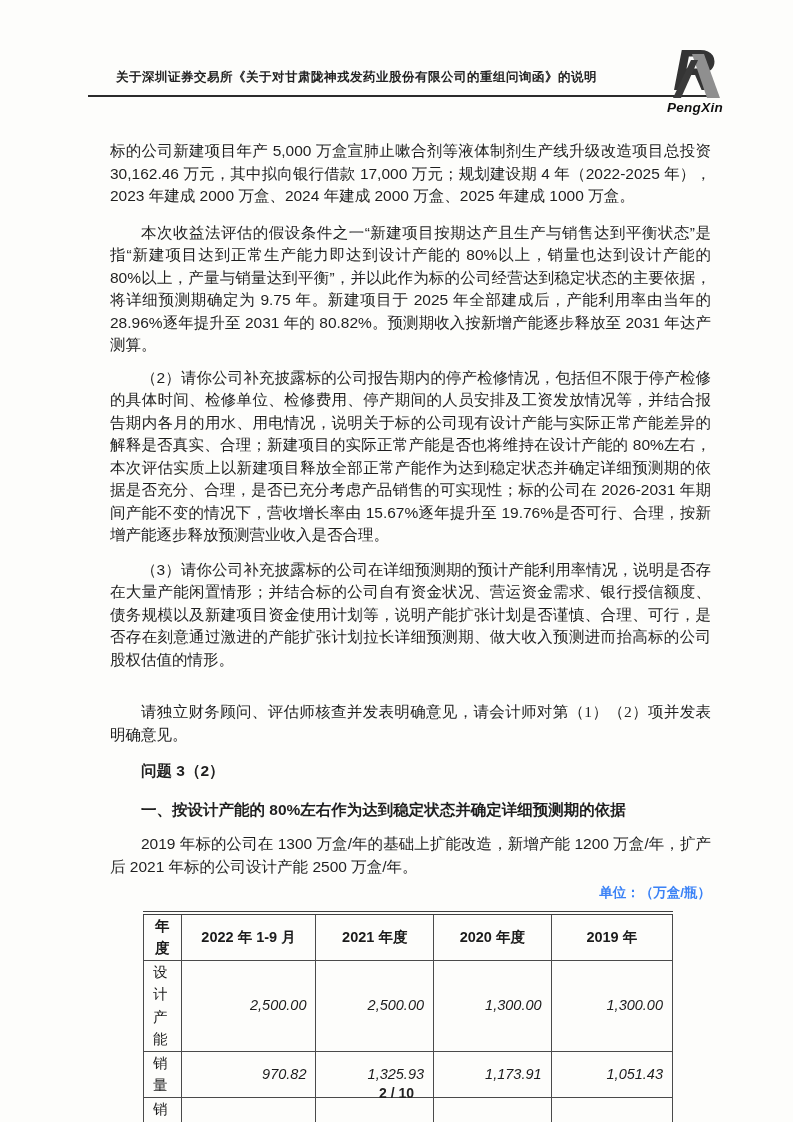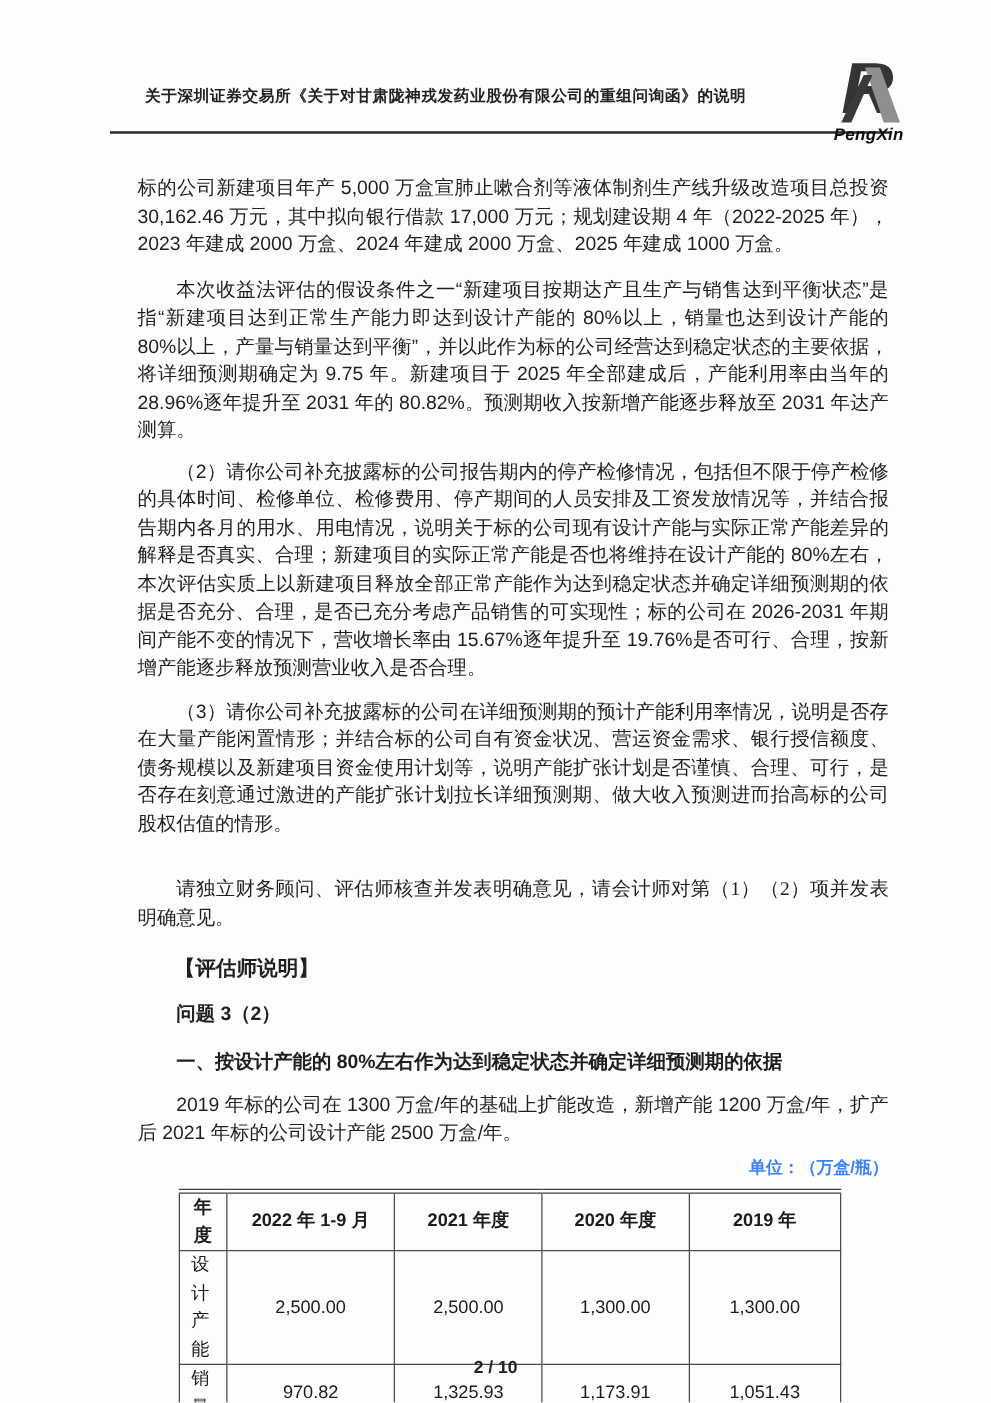--- a/index.html
+++ b/index.html
@@ -8,21 +8,21 @@
     width:793px;height:1122px;
     background:#fdfdfb;
     overflow:hidden;
     color:#1d1d1d;
     font-family:"Liberation Sans","DejaVu Sans",sans-serif;
   }
   
   .header{
     position:absolute;top:70px;left:88px;width:624px;
     border-bottom:2px solid #2b2b2b;
-    padding-bottom:20px;
+    padding-bottom:10px;
   }
   .header-title{
     font-family:"Liberation Serif","DejaVu Serif",serif;
     font-weight:600;
     font-size:12.5px;line-height:15px;
     letter-spacing:0.5px;
     padding-left:28px;
     color:#222;
   }
   .logo{
@@ -70,21 +70,21 @@
     padding:0 9px;
     height:23px;
     background:transparent;
   }
   .data-table tr.head th{
     border-top:4px double #3f3f3f;
     font-weight:700;text-align:center;height:27px;
   }
   .data-table tr.last td{border-bottom:4px double #3f3f3f;}
   .cell-label{text-align:left;}
-  .cell-num{text-align:center;}
+  .cell-num{text-align:right;font-style:italic;}
   .mt-p7{margin-top:13px;}
   
   .footer{
     position:absolute;top:1085px;left:0;width:793px;
     text-align:center;
     font-size:14px;font-weight:700;color:#222;
   }
 </style>
 </head>
 <body>
@@ -111,21 +111,20 @@
     <p class="para no-indent">标的公司新建项目年产 5,000 万盒宣肺止嗽合剂等液体制剂生产线升级改造项目总投资 30,162.46 万元，其中拟向银行借款 17,000 万元；规划建设期 4 年（2022-2025 年），2023 年建成 2000 万盒、2024 年建成 2000 万盒、2025 年建成 1000 万盒。</p>
 
     <p class="para mt-p2">本次收益法评估的假设条件之一“新建项目按期达产且生产与销售达到平衡状态”是指“新建项目达到正常生产能力即达到设计产能的 80%以上，销量也达到设计产能的 80%以上，产量与销量达到平衡”，并以此作为标的公司经营达到稳定状态的主要依据，将详细预测期确定为 9.75 年。新建项目于 2025 年全部建成后，产能利用率由当年的 28.96%逐年提升至 2031 年的 80.82%。预测期收入按新增产能逐步释放至 2031 年达产测算。</p>
 
     <p class="para bold mt-p3">（2）请你公司补充披露标的公司报告期内的停产检修情况，包括但不限于停产检修的具体时间、检修单位、检修费用、停产期间的人员安排及工资发放情况等，并结合报告期内各月的用水、用电情况，说明关于标的公司现有设计产能与实际正常产能差异的解释是否真实、合理；新建项目的实际正常产能是否也将维持在设计产能的 80%左右，本次评估实质上以新建项目释放全部正常产能作为达到稳定状态并确定详细预测期的依据是否充分、合理，是否已充分考虑产品销售的可实现性；标的公司在 2026-2031 年期间产能不变的情况下，营收增长率由 15.67%逐年提升至 19.76%是否可行、合理，按新增产能逐步释放预测营业收入是否合理。</p>
 
     <p class="para bold mt-p4">（3）请你公司补充披露标的公司在详细预测期的预计产能利用率情况，说明是否存在大量产能闲置情形；并结合标的公司自有资金状况、营运资金需求、银行授信额度、债务规模以及新建项目资金使用计划等，说明产能扩张计划是否谨慎、合理、可行，是否存在刻意通过激进的产能扩张计划拉长详细预测期、做大收入预测进而抬高标的公司股权估值的情形。</p>
 
     <p class="para serif mt-p5">请独立财务顾问、评估师核查并发表明确意见，请会计师对第（1）（2）项并发表明确意见。</p>
 
-    <p class="para h-reviewer">【评估师说明】</p>
 
     <p class="para h-question">问题 3（2）</p>
 
     <p class="para h-section">一、按设计产能的 80%左右作为达到稳定状态并确定详细预测期的依据</p>
 
     <p class="para mt-p6">2019 年标的公司在 1300 万盒/年的基础上扩能改造，新增产能 1200 万盒/年，扩产后 2021 年标的公司设计产能 2500 万盒/年。</p>
 
     <p class="para unit-label">单位：（万盒/瓶）</p>
 
     <table class="data-table">

